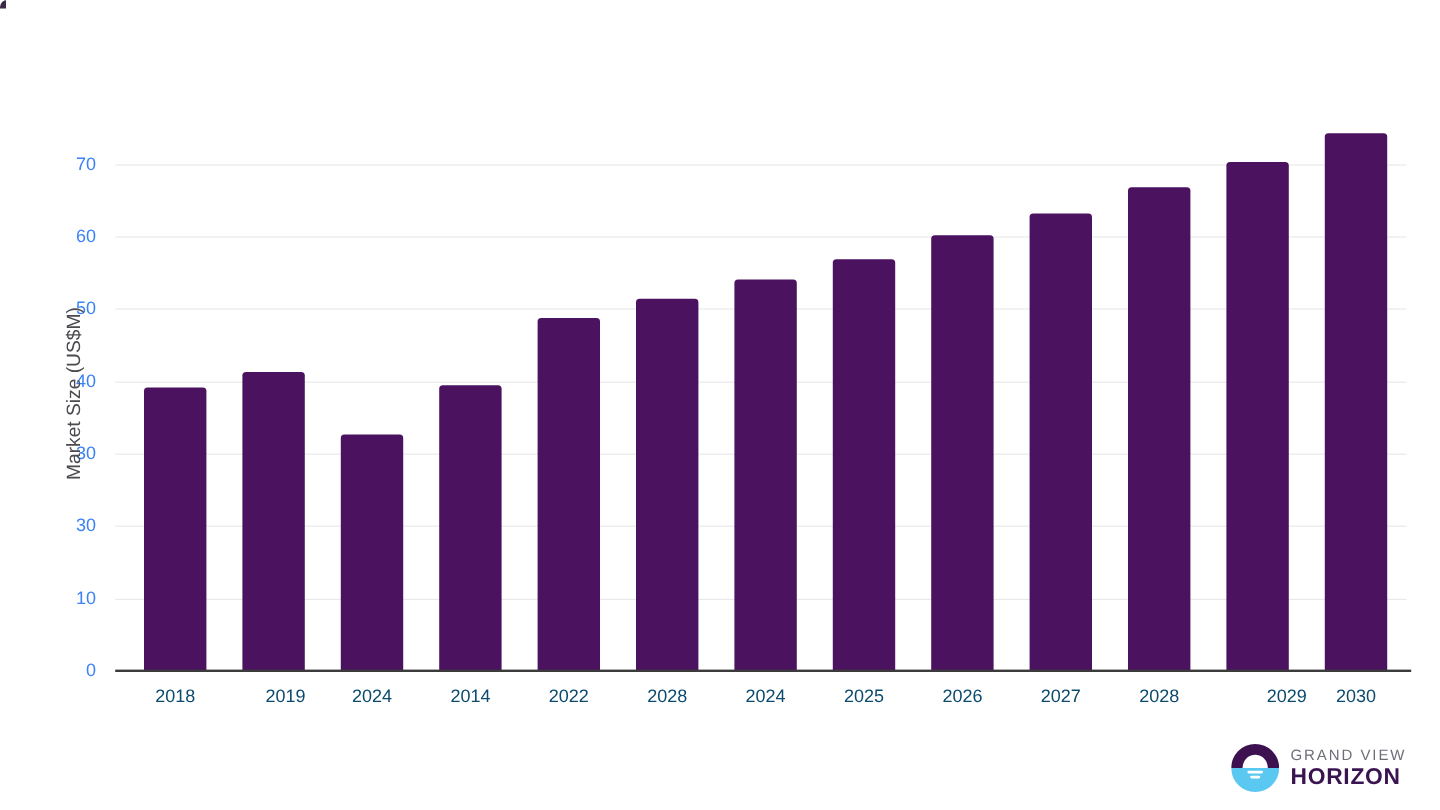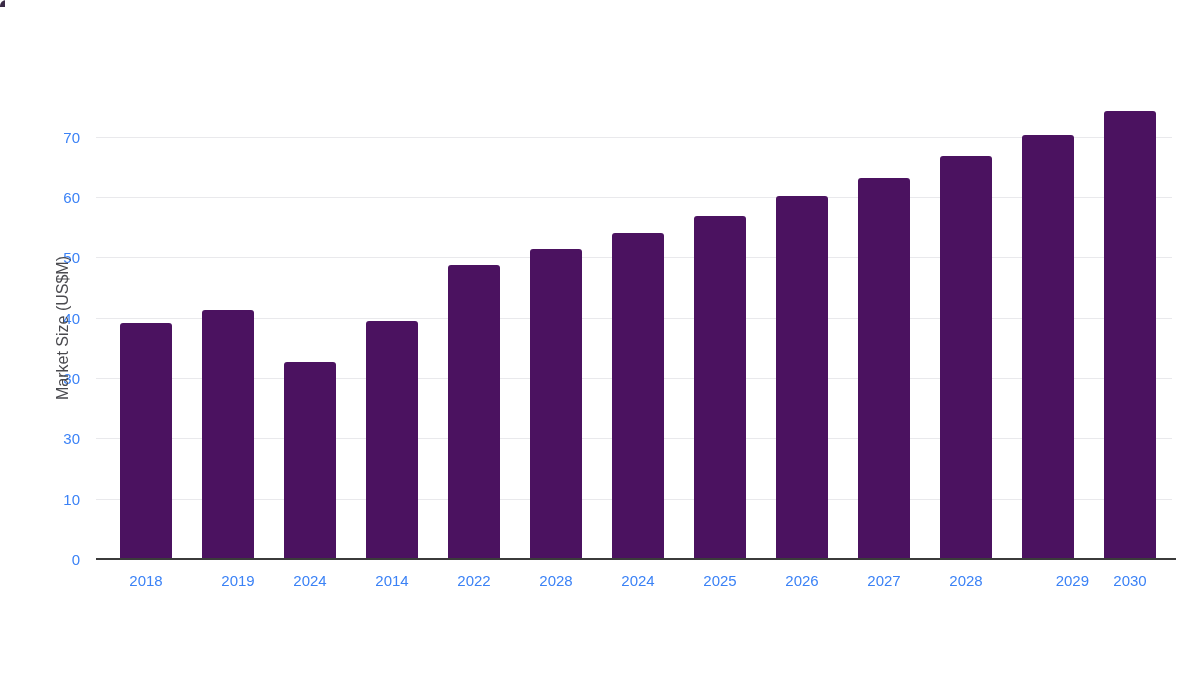--- a/index.html
+++ b/index.html
@@ -114,21 +114,21 @@
     border-radius: 3px 3px 0 0;
   }
 
   
   .xtick {
     position: absolute;
     top: 572px;
     width: 82px;
     text-align: center;
     font-size: 15px;
-    color: #3b82f6;
+    color: #0c4a6e;
   }
 
   
   #source-url {
     position: absolute;
     left: 30px;
     top: 628px;
     font-size: 13px;
     color: #b4b4b9;
     white-space: nowrap;
@@ -233,14 +233,34 @@
       <div class="xtick" style="left: 597px;">2024</div>
       <div class="xtick" style="left: 679px;">2025</div>
       <div class="xtick" style="left: 761px;">2026</div>
       <div class="xtick" style="left: 843px;">2027</div>
       <div class="xtick" style="left: 925px;">2028</div>
       <div class="xtick" style="left: 1007px; text-align: right;">2029</div>
       <div class="xtick" style="left: 1089px;">2030</div>
     </div>
 
 
+  <div id="logo">
+    <svg id="logo-mark" viewBox="0 0 40 40">
+      <defs>
+        <clipPath id="circClip">
+            <circle cx="20" cy="20" r="20"></circle>
+          </clipPath>
+      </defs>
+      <g clip-path="url(#circClip)">
+        <rect x="0" y="0" width="40" height="20" fill="#3d1150"></rect>
+        <rect x="0" y="20" width="40" height="20" fill="#5bc8f2"></rect>
+        <path d="M20 9 C26 9 30.5 14 30.5 20 L9.5 20 C9.5 14 14 9 20 9 Z" fill="#ffffff"></path>
+        <rect x="13.5" y="22.2" width="13" height="2.4" rx="1.2" fill="#ffffff"></rect>
+        <rect x="15.8" y="26.4" width="8.4" height="2.4" rx="1.2" fill="#ffffff"></rect>
+      </g>
+    </svg>
+    <div id="logo-text">
+      <div id="logo-top">GRAND VIEW</div>
+      <div id="logo-bottom">HORIZON</div>
+    </div>
+  </div>
 
 </div>
 
 </body></html>

